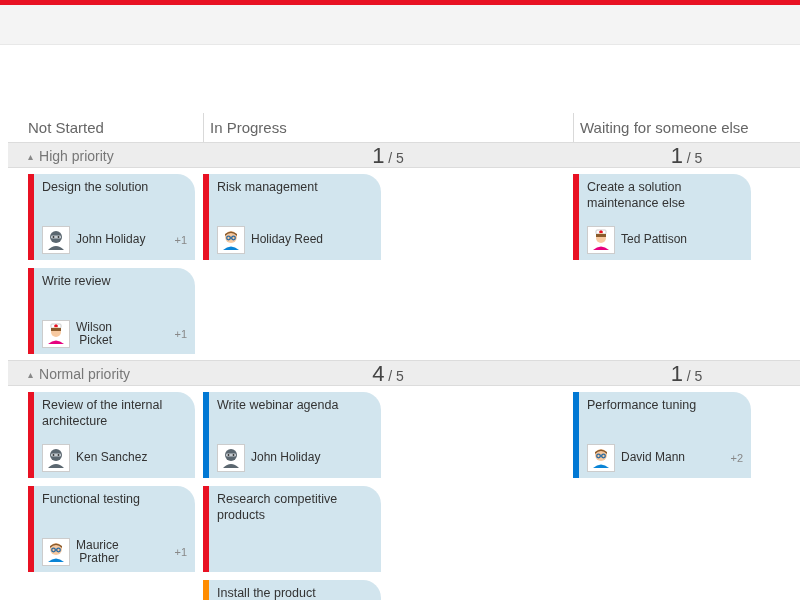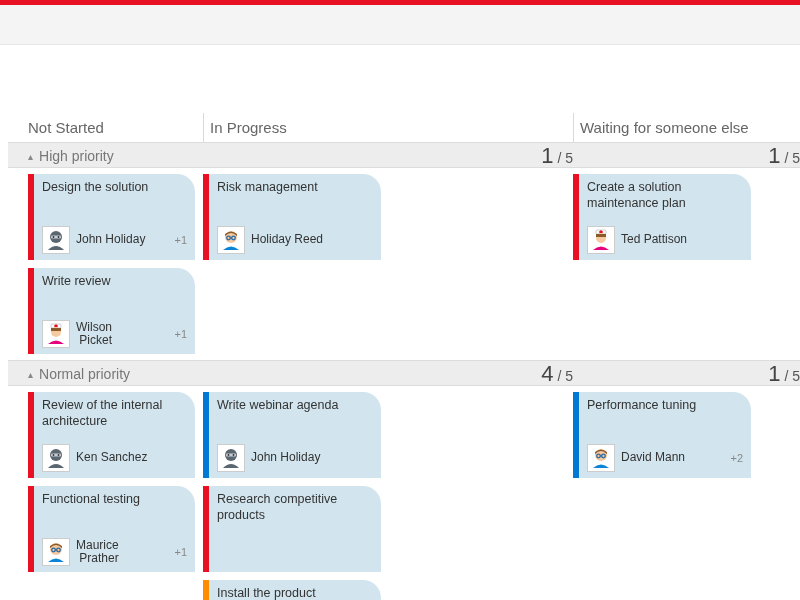--- a/index.html
+++ b/index.html
@@ -32,21 +32,21 @@
     grid-template-columns: 175px 370px 1fr;
     background: #ededed;
     height: 26px;
     align-items: center;
     padding-left: 20px;
     border-top: 1px solid #dcdcdc;
     border-bottom: 1px solid #dcdcdc;
   }
   .lane-title-cell { display: flex; align-items: center; gap: 6px; color: #777; font-size: 14px; }
   .chev { font-size: 10px; color: #888; }
-  .lane-count { text-align: right; color: #555; font-size: 14px; }
+  .lane-count { text-align: center; color: #555; font-size: 14px; }
   .lane-count .big { font-size: 22px; color: #444; font-weight: 300; }
   .lane-body {
     display: grid;
     grid-template-columns: 175px 370px 1fr;
     padding: 6px 0 6px 20px;
   }
   .col { padding-right: 8px; display: flex; flex-wrap: wrap; gap: 8px; align-content: flex-start; }
   .card {
     width: 178px;
     min-height: 86px;
@@ -149,21 +149,21 @@
              <path d="M4 22 Q12 15 20 22 Z" fill="#0a84d6"></path>
                 </svg>
               </div>
       <div class="aname">Holiday Reed</div>
 
     </div>
    </div>
         </div>
      <div class="col">
           <div class="card red">
-     <div class="ctitle">Create a solution maintenance plan</div>
+     <div class="ctitle">Create a solution maintenance else</div>
 
     <div class="crow">
       <div class="avatar">
                 <svg viewBox="0 0 24 24">
                   <rect x="7" y="2" width="10" height="4" rx="1" fill="#fff" stroke="#ccc"></rect>
              <rect x="11" y="2.5" width="2" height="3" fill="#e81123"></rect>
                   <rect x="10" y="3.3" width="4" height="1.4" fill="#e81123"></rect>
              <circle cx="12" cy="10" r="5" fill="#f7c9a0"></circle>
              <rect x="7" y="6" width="10" height="3" fill="#8a5a2b"></rect>
              <path d="M4 22 Q12 15 20 22 Z" fill="#e6007e"></path>

